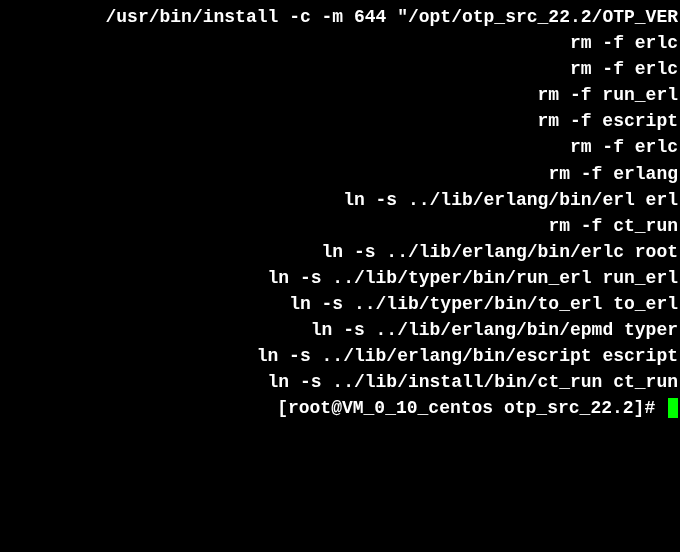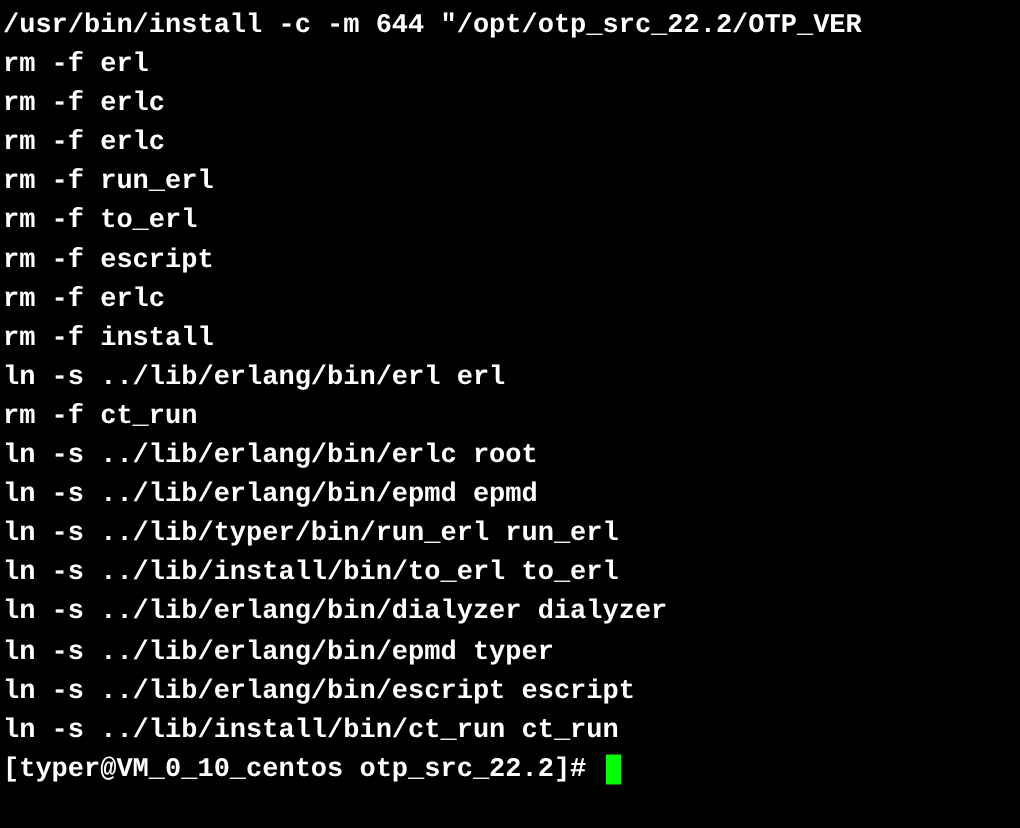--- a/index.html
+++ b/index.html
@@ -1,18 +1,19 @@
 <!DOCTYPE html>
 <html><head>
   <meta charset="utf-8">
   <style>
     * {
       margin: 0;
       padding: 0;
       box-sizing: border-box;
+      text-align: right;
     }
     body {
       background: #000000;
       color: #ffffff;
       font-family: 'Courier New', Consolas, monospace;
       font-size: 18px;
       line-height: 1.45;
       padding: 4px 2px;
       width: 680px;
       height: 552px;
@@ -30,32 +31,28 @@
       background: #00ff00;
       vertical-align: text-bottom;
       margin-left: 2px;
     }
   </style>
 </head>
 <body>
 
 <div>
   <div class="line">/usr/bin/install -c -m 644 "/opt/otp_src_22.2/OTP_VER</div>
-  <div class="line">rm -f erl</div>
   <div class="line">rm -f erlc</div>
   <div class="line">rm -f erlc</div>
   <div class="line">rm -f run_erl</div>
-  <div class="line">rm -f to_erl</div>
   <div class="line">rm -f escript</div>
   <div class="line">rm -f erlc</div>
-  <div class="line">rm -f install</div>
+  <div class="line">rm -f erlang</div>
   <div class="line">ln -s ../lib/erlang/bin/erl erl</div>
   <div class="line">rm -f ct_run</div>
   <div class="line">ln -s ../lib/erlang/bin/erlc root</div>
-  <div class="line">ln -s ../lib/erlang/bin/epmd epmd</div>
   <div class="line">ln -s ../lib/typer/bin/run_erl run_erl</div>
-  <div class="line">ln -s ../lib/install/bin/to_erl to_erl</div>
-  <div class="line">ln -s ../lib/erlang/bin/dialyzer dialyzer</div>
+  <div class="line">ln -s ../lib/typer/bin/to_erl to_erl</div>
   <div class="line">ln -s ../lib/erlang/bin/epmd typer</div>
   <div class="line">ln -s ../lib/erlang/bin/escript escript</div>
   <div class="line">ln -s ../lib/install/bin/ct_run ct_run</div>
-  <div class="line"><span>[typer@VM_0_10_centos otp_src_22.2]# </span><span class="cursor"></span></div>
+  <div class="line"><span>[root@VM_0_10_centos otp_src_22.2]# </span><span class="cursor"></span></div>
 </div>
 
 </body></html>

